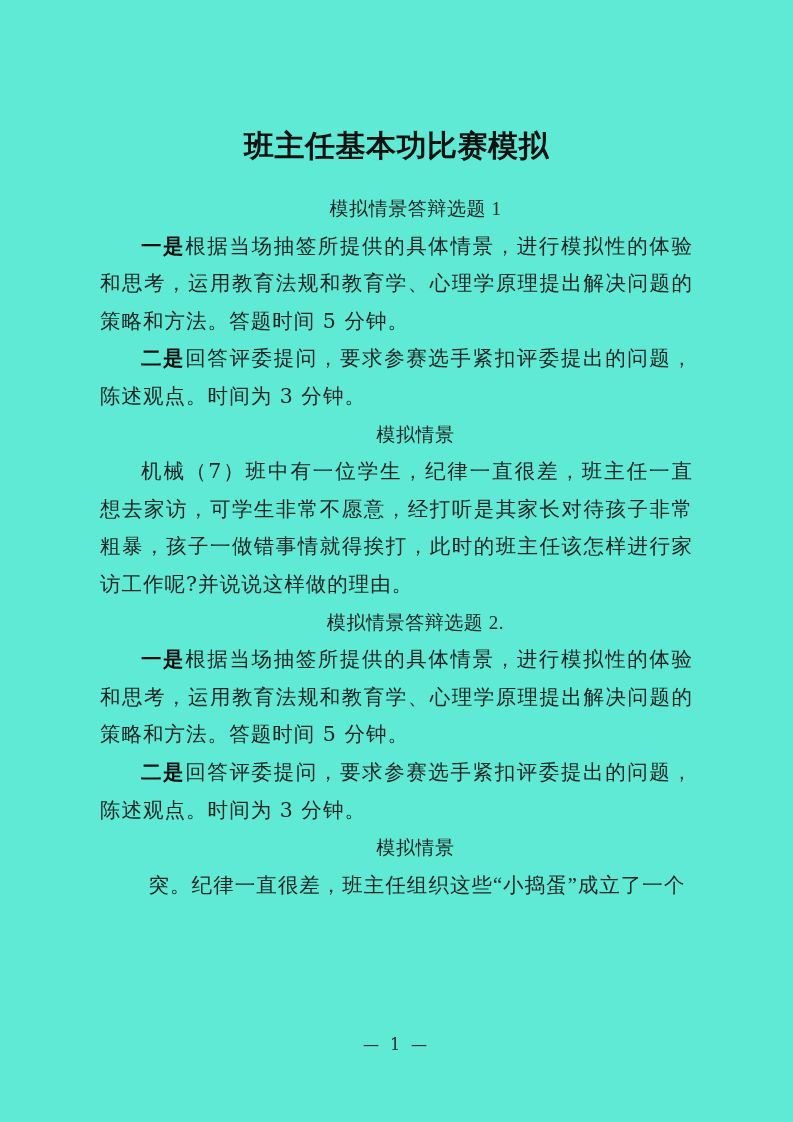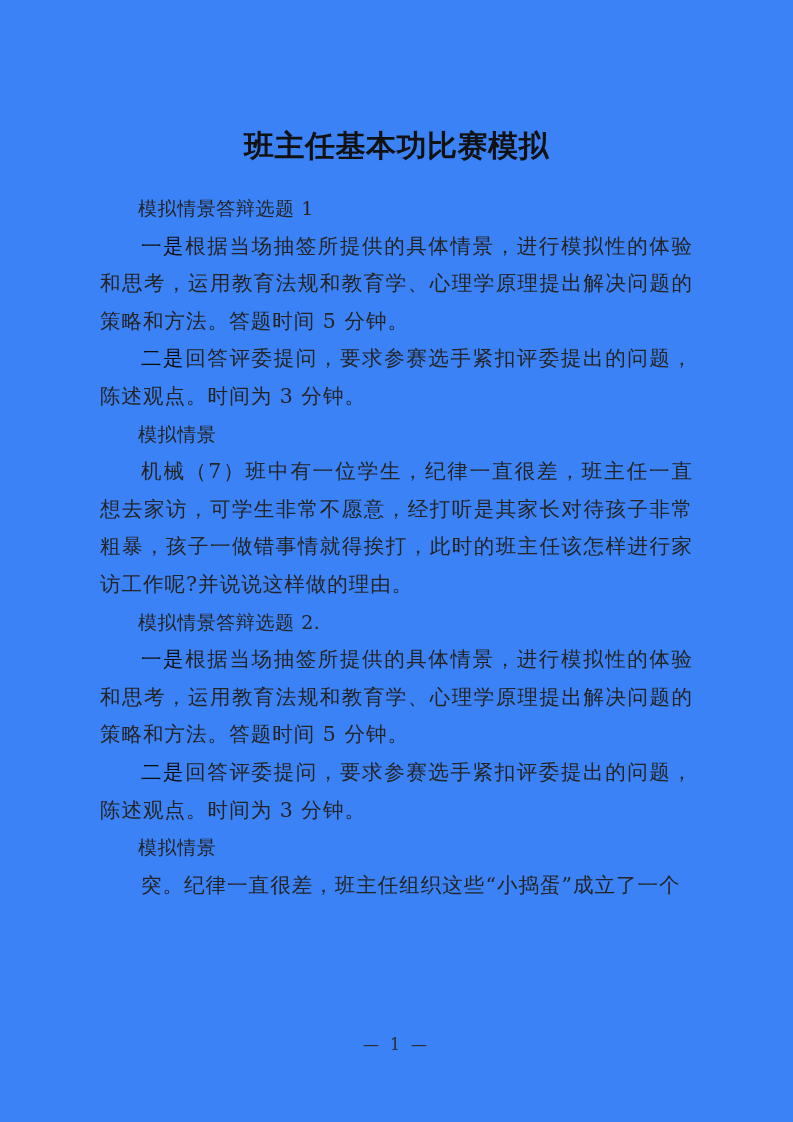--- a/index.html
+++ b/index.html
@@ -8,21 +8,21 @@
     background: #ffffff;
   }
   body {
     font-family: "DejaVu Serif", "Liberation Serif", serif;
     color: #1a1a1a;
   }
   #page {
     position: relative;
     width: 793px;
     height: 1122px;
-    background: #3b82f6;
+    background: #5eead4;
     overflow: hidden;
     margin: 0 auto;
   }
   #content {
     position: absolute;
     left: 100px;
     top: 0;
     width: 593px;
     height: 1122px;
   }
@@ -55,24 +55,25 @@
     text-justify: inter-ideograph;
     letter-spacing: 0.05em;
     color: #242424;
     font-family: "DejaVu Serif", "Liberation Serif", serif;
   }
   p.para.small {
     font-size: 19px;
     letter-spacing: 0.03em;
   }
   p.para.nojustify {
-    text-align: left;
+    text-align: center;
+    font-family: Liberation Serif, serif;
   }
   .lead {
-    font-weight: normal;
+    font-weight: bold;
     color: #0d0d0d;
   }
   .page-footer {
     position: absolute;
     left: 0;
     top: 1032px;
     width: 593px;
     text-align: center;
     font-size: 16px;
     line-height: 26px;

